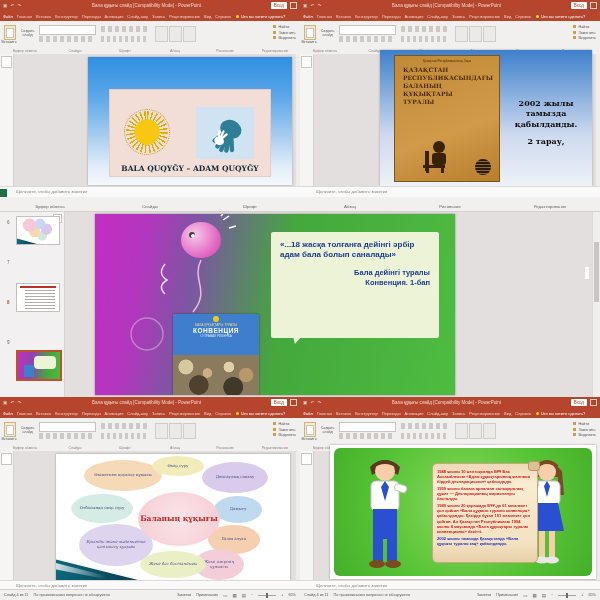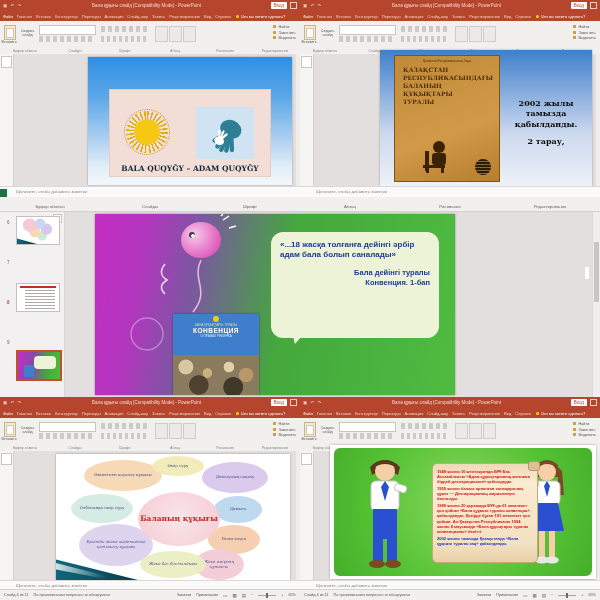--- a/index.html
+++ b/index.html
@@ -88,21 +88,21 @@
   .t8:before{content:'';position:absolute;right:4px;top:4px;width:22px;height:13px;border-radius:4px;background:#edf3d6;}
   .t8:after{content:'';position:absolute;left:6px;bottom:2px;width:10px;height:12px;background:#3f7ecc;}
   .mid-area{position:absolute;left:65px;top:15px;right:7px;bottom:0;background:#e2dfde;}
   .mid-vscroll{position:absolute;right:0;top:15px;bottom:0;width:7px;background:#f1efee;border-left:1px solid #ddd9d7;}
   .mid-vscroll:before{content:'';position:absolute;left:1px;right:1px;top:30px;height:60px;background:#c9c5c3;}
   .wtick{position:absolute;left:520px;top:55px;width:4px;height:12px;background:#fff;}
   .mid-slide{position:absolute;left:30px;top:2px;width:360px;height:181px;overflow:hidden;box-shadow:0 0 2px rgba(0,0,0,.4);
     background:linear-gradient(100deg,#c42ec4 0%,#b236be 14%,#7a58a0 28%,#44a83c 52%,#4ebc40 100%);}
   .balloon{position:absolute;left:86px;top:8px;width:40px;height:36px;border-radius:50%;background:radial-gradient(circle at 35% 35%,#f8c8e8,#e060c0 70%,#d048b0);}
   .balloon:before{content:'';position:absolute;left:8px;top:10px;width:6px;height:6px;border-radius:50%;background:#fff;box-shadow:inset 1px 1px 0 1px #3a3a3a;}
-  .bubble{position:absolute;left:176px;top:18px;width:168px;height:106px;background:#edf3d6;border-radius:12px;padding:8px 9px;box-sizing:border-box;}
+  .bubble{position:absolute;left:176px;top:18px;width:168px;height:106px;background:#edf3d6;border-radius:2px;padding:8px 9px;box-sizing:border-box;}
   .bubble:after{content:'';position:absolute;left:16px;bottom:-15px;border:9px solid rgba(0,0,0,0);border-top:16px solid #edf3d6;transform:skewX(-18deg);}
   .mq{font-weight:bold;font-size:8px;line-height:1.3;color:#1e3c96;}
   .mattr{margin-top:7px;text-align:right;font-weight:bold;font-size:7.5px;line-height:1.3;color:#1e3c96;}
   .mid-book{position:absolute;left:78px;top:100px;width:86px;height:81px;background:#3f7ecc;box-shadow:0 0 2px rgba(0,0,0,.4);}
   .mb-emb{width:6px;height:6px;border-radius:50%;background:#f2c818;margin:2px auto 1px;}
   .mb-l1{text-align:center;font-size:3.2px;color:#ffd880;white-space:nowrap;}
   .mb-l2{text-align:center;font-weight:bold;font-size:6.5px;color:#fff;letter-spacing:.5px;white-space:nowrap;}
   .mb-l3{text-align:center;font-size:3.2px;color:#d8e6fa;white-space:nowrap;}
   .mb-photo{position:absolute;left:0;right:0;bottom:0;height:40px;background:#8a7a5e;background-image:
     radial-gradient(circle at 15% 30%,#d8c8a0 0 9%,rgba(0,0,0,0) 10%),

